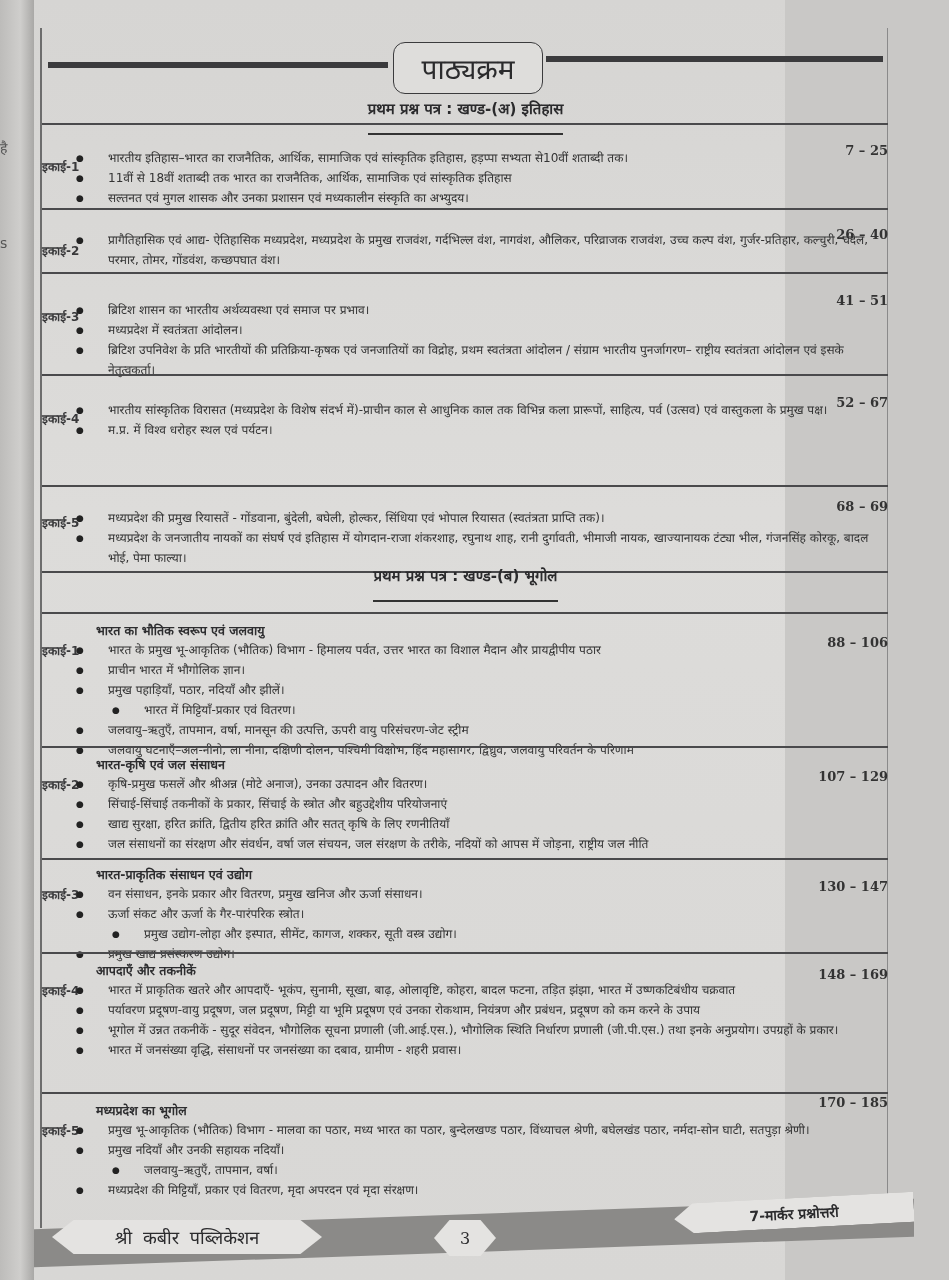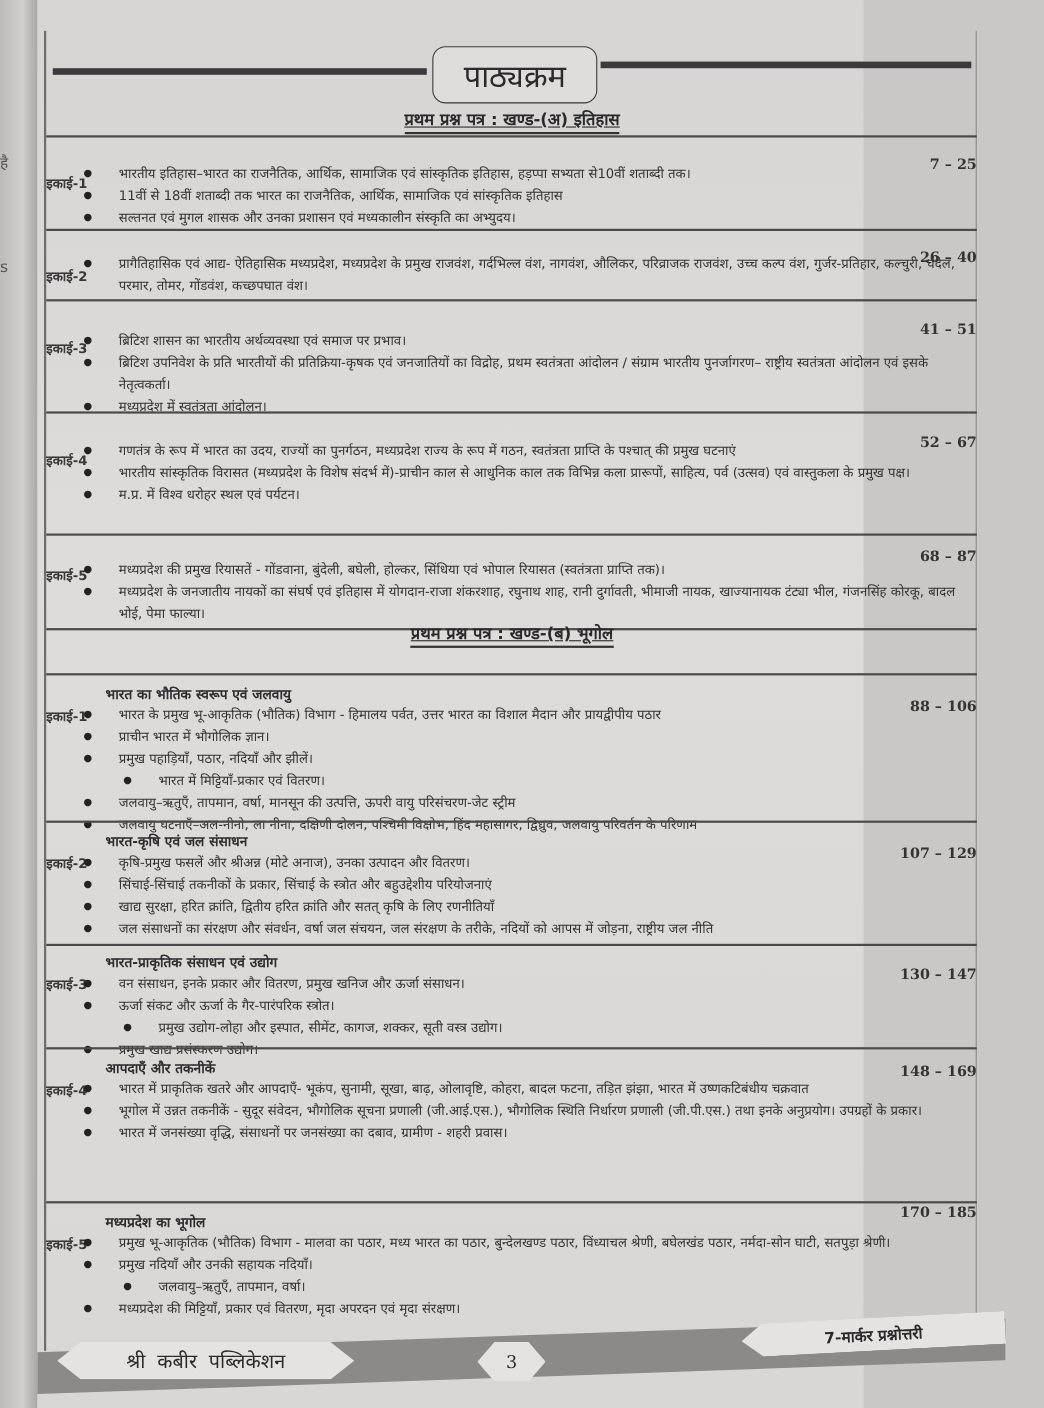--- a/index.html
+++ b/index.html
@@ -37,21 +37,21 @@
     .title-box {
       position: absolute; left: 345px; top: 0; width: 150px; height: 52px;
       border: 1.5px solid #3b3b3d; border-radius: 12px; background: #dedddb;
       display: flex; align-items: center; justify-content: center;
       font-size: 28px; font-weight: normal; color: #2b2b2d;
     }
     .section-head {
       position: absolute; left: 14px; width: 835px; text-align: center;
       font-size: 15px; font-weight: bold; color: #2a2a2c;
     }
-    .section-head span { border-bottom: 2px solid #333; padding-bottom: 2px; text-decoration: underline; }
+    .section-head span { border-bottom: 2px solid #333; padding-bottom: 15px; }
     .hr {
       position: absolute; left: 8px; height: 2px; background: #4a4a4c;
     }
     .unit {
       position: absolute; left: 8px; width: 846px;
     }
     .unit .label {
       position: absolute; left: 0; top: 0; font-size: 12px; font-weight: bold; color: #38383a; margin-top: 20px;
     }
     .unit .utitle {
@@ -142,40 +142,39 @@
       <li>प्रागैतिहासिक एवं आद्य- ऐतिहासिक मध्यप्रदेश, मध्यप्रदेश के प्रमुख राजवंश, गर्दभिल्ल वंश, नागवंश, औलिकर, परिव्राजक राजवंश, उच्च कल्प वंश, गुर्जर-प्रतिहार, कल्चुरी, चंदेल, परमार, तोमर, गोंडवंश, कच्छपघात वंश।</li>
     </ul>
   </div>
   <div class="hr" style="top:272px; width:846px;"></div>
 
   <div class="unit" style="top:288px; height:86px;">
     <span class="label">इकाई-3</span>
     <span class="pages">41 – 51</span>
     <ul style="top:12px">
       <li>ब्रिटिश शासन का भारतीय अर्थव्यवस्था एवं समाज पर प्रभाव।</li>
+      <li>मध्यप्रदेश में स्वतंत्रता आंदोलन।</li>
       <li>ब्रिटिश उपनिवेश के प्रति भारतीयों की प्रतिक्रिया-कृषक एवं जनजातियों का विद्रोह, प्रथम स्वतंत्रता आंदोलन / संग्राम भारतीय पुनर्जागरण– राष्ट्रीय स्वतंत्रता आंदोलन एवं इसके नेतृत्वकर्ता।</li>
-      <li>मध्यप्रदेश में स्वतंत्रता आंदोलन।</li>
     </ul>
   </div>
   <div class="hr" style="top:374px; width:846px;"></div>
 
   <div class="unit" style="top:390px; height:96px;">
     <span class="label">इकाई-4</span>
     <span class="pages">52 – 67</span>
     <ul style="top:10px">
-      <li>गणतंत्र के रूप में भारत का उदय, राज्यों का पुनर्गठन, मध्यप्रदेश राज्य के रूप में गठन, स्वतंत्रता प्राप्ति के पश्चात् की प्रमुख घटनाएं</li>
       <li>भारतीय सांस्कृतिक विरासत (मध्यप्रदेश के विशेष संदर्भ में)-प्राचीन काल से आधुनिक काल तक विभिन्न कला प्रारूपों, साहित्य, पर्व (उत्सव) एवं वास्तुकला के प्रमुख पक्ष।</li>
       <li>म.प्र. में विश्व धरोहर स्थल एवं पर्यटन।</li>
     </ul>
   </div>
   <div class="hr" style="top:485px; width:846px;"></div>
 
   <div class="unit" style="top:494px; height:76px;">
     <span class="label">इकाई-5</span>
-    <span class="pages">68 – 87</span>
+    <span class="pages">68 – 69</span>
     <ul style="top:14px">
       <li>मध्यप्रदेश की प्रमुख रियासतें - गोंडवाना, बुंदेली, बघेली, होल्कर, सिंधिया एवं भोपाल रियासत (स्वतंत्रता प्राप्ति तक)।</li>
       <li>मध्यप्रदेश के जनजातीय नायकों का संघर्ष एवं इतिहास में योगदान-राजा शंकरशाह, रघुनाथ शाह, रानी दुर्गावती, भीमाजी नायक, खाज्यानायक टंट्या भील, गंजनसिंह कोरकू, बादल भोई, पेमा फाल्या।</li>
     </ul>
   </div>
   <div class="hr" style="top:571px; width:846px;"></div>
 
   <div class="section-head" style="top:565px"><span>प्रथम प्रश्न पत्र : खण्ड-(ब) भूगोल</span></div>
   <div class="hr" style="top:612px; width:846px;"></div>
 
@@ -223,20 +222,21 @@
     </ul>
   </div>
   <div class="hr" style="top:952px; width:846px;"></div>
 
   <div class="unit" style="top:962px; height:128px;">
     <span class="label">इकाई-4</span>
     <span class="utitle">आपदाएँ और तकनीकें</span>
     <span class="pages">148 – 169</span>
     <ul style="top:18px">
       <li>भारत में प्राकृतिक खतरे और आपदाएँ- भूकंप, सुनामी, सूखा, बाढ़, ओलावृष्टि, कोहरा, बादल फटना, तड़ित झंझा, भारत में उष्णकटिबंधीय चक्रवात</li>
+      <li>पर्यावरण प्रदूषण-वायु प्रदूषण, जल प्रदूषण, मिट्टी या भूमि प्रदूषण एवं उनका रोकथाम, नियंत्रण और प्रबंधन, प्रदूषण को कम करने के उपाय</li>
       <li>भूगोल में उन्नत तकनीकें - सुदूर संवेदन, भौगोलिक सूचना प्रणाली (जी.आई.एस.), भौगोलिक स्थिति निर्धारण प्रणाली (जी.पी.एस.) तथा इनके अनुप्रयोग। उपग्रहों के प्रकार।</li>
       <li>भारत में जनसंख्या वृद्धि, संसाधनों पर जनसंख्या का दबाव, ग्रामीण - शहरी प्रवास।</li>
     </ul>
   </div>
   <div class="hr" style="top:1092px; width:846px;"></div>
 
   <div class="unit" style="top:1102px; height:110px;">
     <span class="label">इकाई-5</span>
     <span class="utitle">मध्यप्रदेश का भूगोल</span>
     <span class="pages" style="top:-20px">170 – 185</span>

